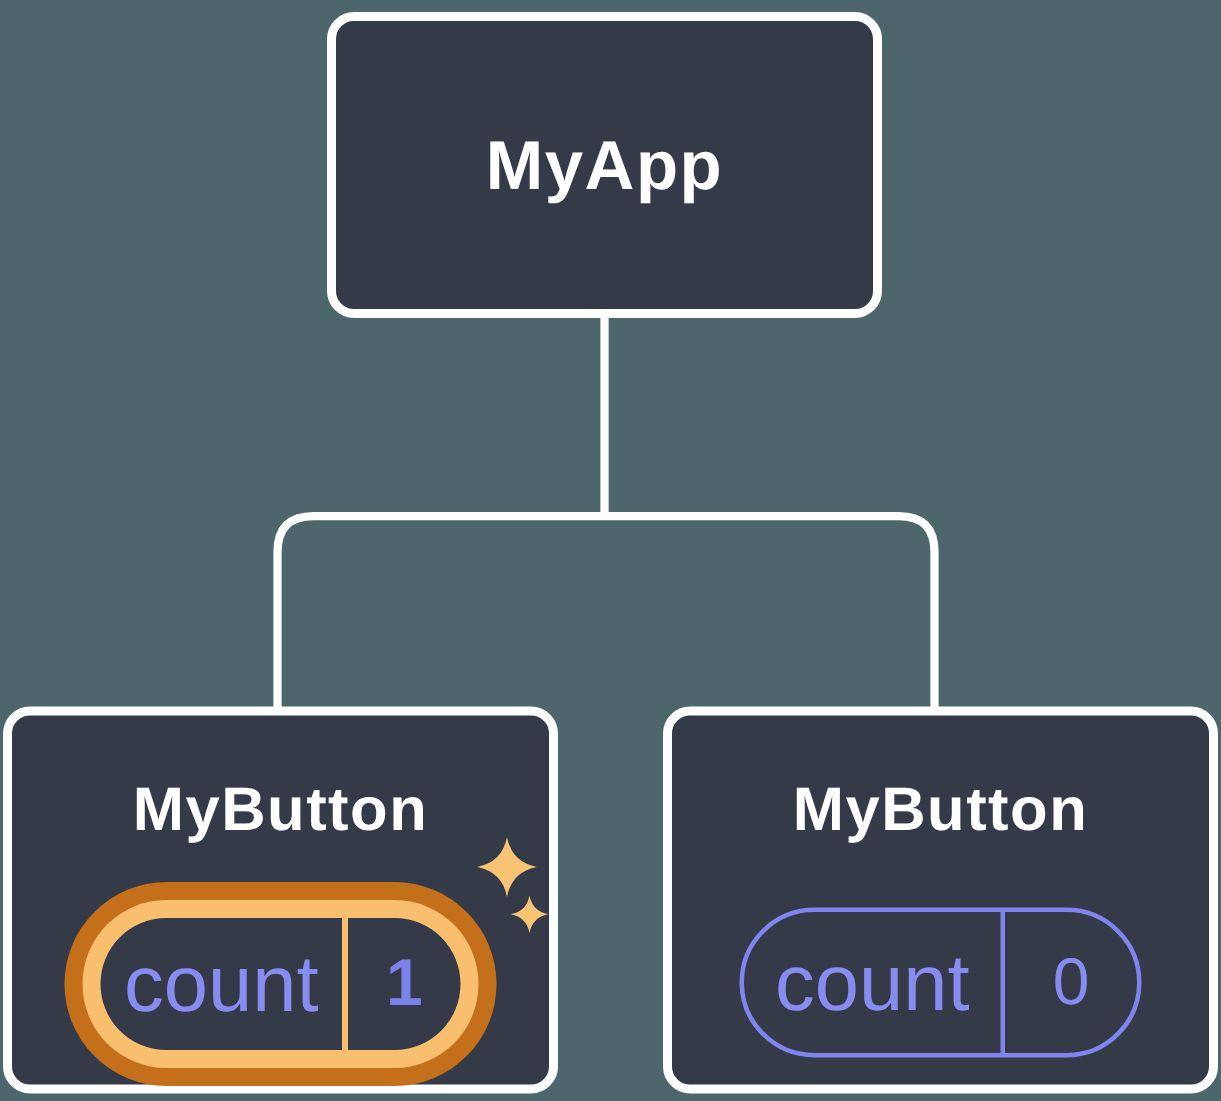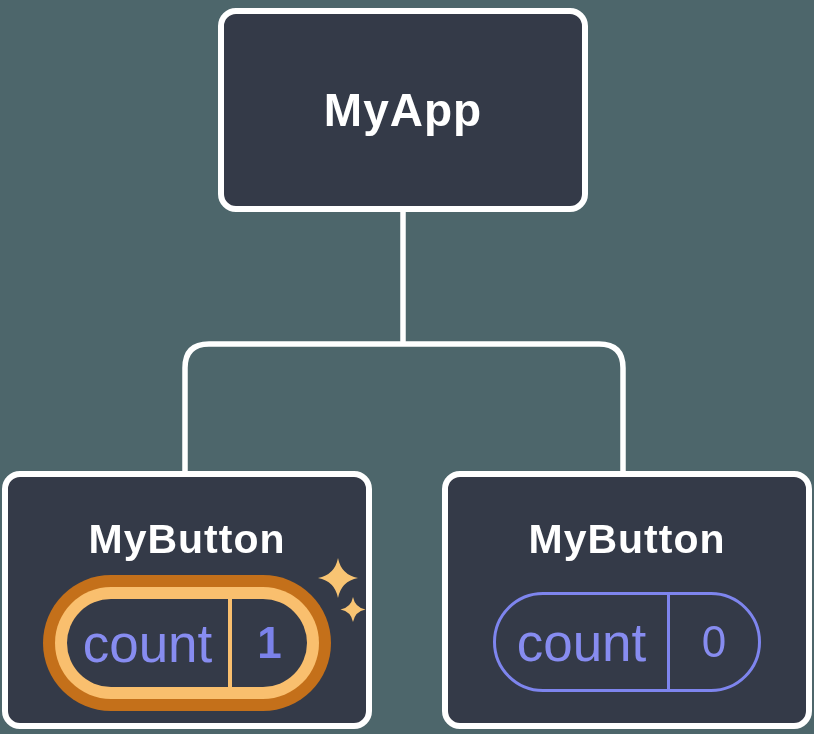--- a/index.html
+++ b/index.html
@@ -38,21 +38,21 @@
     color: var(--title, #ffffff);
     font-size: 46px;
     font-weight: 700;
     letter-spacing: 1px;
     line-height: 1;
   }
   .child-title {
     margin-top: 40px;
     font-size: 41px;
     line-height: 44px;
-    margin-bottom: 0;
+    margin-bottom: 13px;
     text-align: right;
   }
   
   .pill-hot {
     margin-top: 14px;
     background: var(--orange-outer, #c4701a);
     border-radius: 70px;
     padding: 12px;
   }
   .pill-hot-mid {

